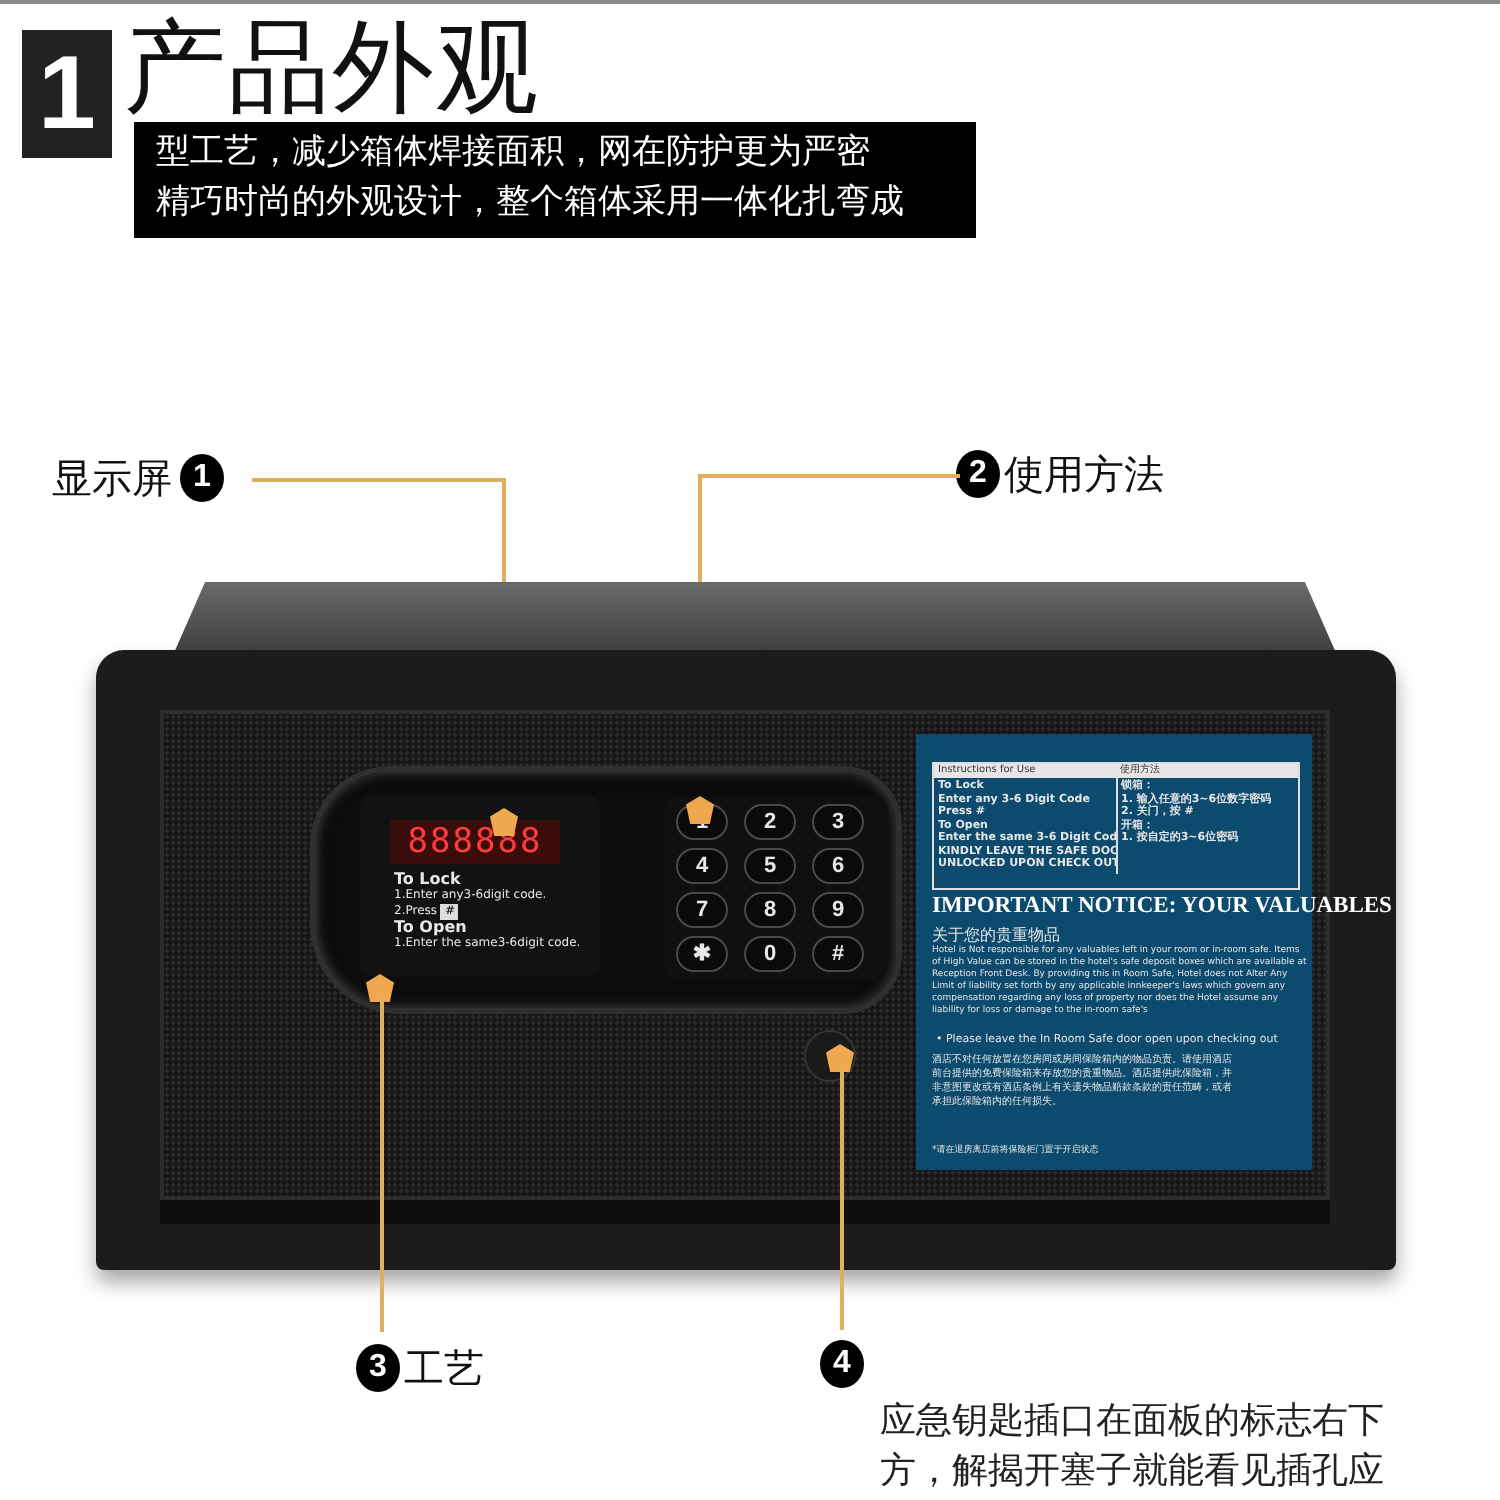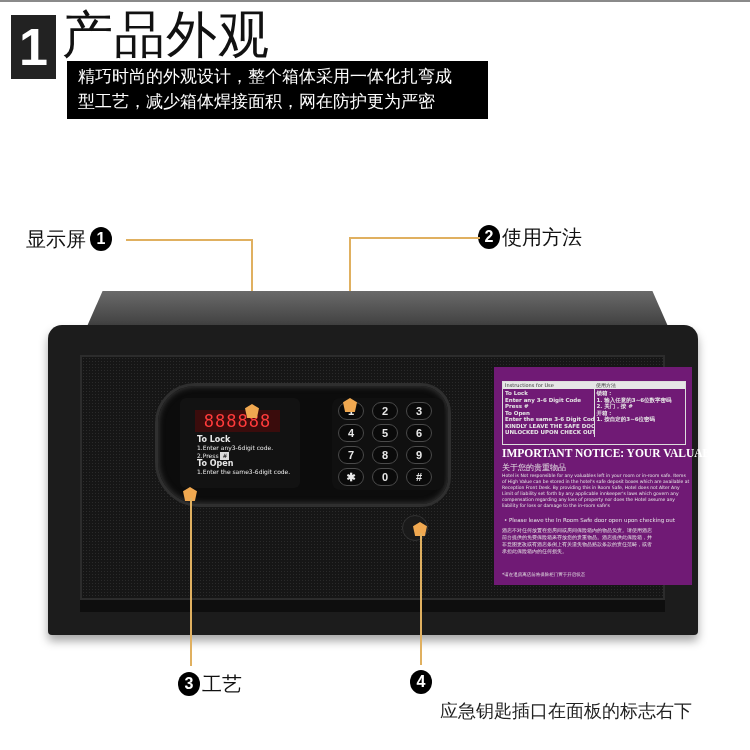--- a/index.html
+++ b/index.html
@@ -20,21 +20,21 @@
   .door-bottom{position:absolute;left:80px;top:600px;width:585px;height:12px;background:#0e0e0e;}
   .panel{position:absolute;left:155px;top:383px;width:290px;height:118px;background:#0c0c0c;border:3px solid #2f2f2f;border-radius:40px 30px 30px 45px;box-shadow:inset 0 0 6px #444;}
   .screen{position:absolute;left:180px;top:398px;width:120px;height:90px;background:#121212;border-radius:6px;}
   .led{position:absolute;left:195px;top:410px;width:85px;height:22px;background:#3a0c0c;color:#ff3b3b;font-family:"DejaVu Sans Mono",monospace;font-size:17px;line-height:22px;letter-spacing:1px;text-align:center;}
   .lcd-text{position:absolute;left:197px;top:436px;color:#e8e8e8;font-size:6px;line-height:8px;white-space:nowrap;}
   .lcd-text .h{font-size:8px;font-weight:bold;}
   .lcd-text .hash{display:inline-block;background:#ddd;color:#000;padding:0 2px;font-size:6px;}
   .keypad{position:absolute;left:332px;top:398px;width:112px;height:92px;background:#101010;border-radius:8px;display:grid;grid-template-columns:repeat(3,26px);grid-template-rows:repeat(4,19px);column-gap:8px;row-gap:3px;padding:4px 0 0 6px;box-sizing:border-box;}
   .key{width:26px;height:18px;border-radius:9px;background:#0a0a0a;border:1.5px solid #4a4a4a;color:#e8e8e8;font-size:11px;font-weight:bold;line-height:16px;text-align:center;box-sizing:border-box;font-family:"Liberation Sans",sans-serif;}
   .keyhole{position:absolute;left:402px;top:515px;width:24px;height:24px;border-radius:50%;background:#1a1a1a;border:1px solid #333;}
-  .notice{position:absolute;left:458px;top:367px;width:198px;height:218px;background:#701a75;color:#e6e6e6;margin-left:36px;}
+  .notice{position:absolute;left:458px;top:367px;width:198px;height:218px;background:#0c4a6e;color:#e6e6e6;}
   .instr{position:absolute;left:8px;top:14px;width:182px;height:62px;border:1px solid #ddd;}
   .instr-head{display:flex;background:#e6e6e6;color:#333;font-size:5px;line-height:7px;height:7px;}
   .instr-head span{flex:1;padding-left:2px;}
   .instr-body{display:flex;font-size:5.5px;line-height:6.5px;font-weight:bold;}
   .instr-col{flex:1;padding:1px 2px;white-space:nowrap;overflow:hidden;}
   .instr-col:first-child{border-right:1px solid #ddd;}
   .notice-title{position:absolute;left:8px;top:80px;font-family:"Liberation Serif",serif;font-weight:bold;font-size:11.5px;white-space:nowrap;color:#fff;}
   .notice-cn{position:absolute;left:8px;top:95px;font-size:8px;}
   .notice-body{position:absolute;left:8px;top:106px;width:188px;font-size:4.5px;line-height:6px;}
   .notice-bullet{position:absolute;left:10px;top:150px;font-size:5.5px;white-space:nowrap;}
@@ -43,22 +43,22 @@
   .desc4{position:absolute;left:440px;top:698px;font-size:18px;line-height:25px;color:#222;white-space:nowrap;}
 </style>
 </head>
 <body>
 
 <div class="topline"></div>
 
 <div class="num-box">1</div>
 <div class="title">产品外观</div>
 <div class="desc-box">
+  <div>型工艺，减少箱体焊接面积，网在防护更为严密</div>
   <div>精巧时尚的外观设计，整个箱体采用一体化扎弯成</div>
-  <div>型工艺，减少箱体焊接面积，网在防护更为严密</div>
 </div>
 
 <div class="callout-label" style="left:26px;top:227px;justify-content:space-between;">
   <span>显示屏</span>
   <span class="badge" style="margin-left:4px;">1</span>
 </div>
 <div class="line" style="left:126px;top:239px;width:126px;height:2px;"></div>
 <div class="line" style="left:251px;top:239px;width:2px;height:172px;"></div>
 
 <div class="callout-label" style="left:478px;top:225px;">
@@ -145,13 +145,14 @@
 <div class="callout-label" style="left:178px;top:672px;">
   <span class="badge" style="margin-right:2px;">3</span>
   <span>工艺</span>
 </div>
 
 <div class="callout-label" style="left:410px;top:670px;">
   <span class="badge" style="margin-right:6px;">4</span>
 </div>
 <div class="desc4">
   <div>应急钥匙插口在面板的标志右下</div>
+  <div>方，解揭开塞子就能看见插孔应</div>
 </div>
 
 </body></html>

